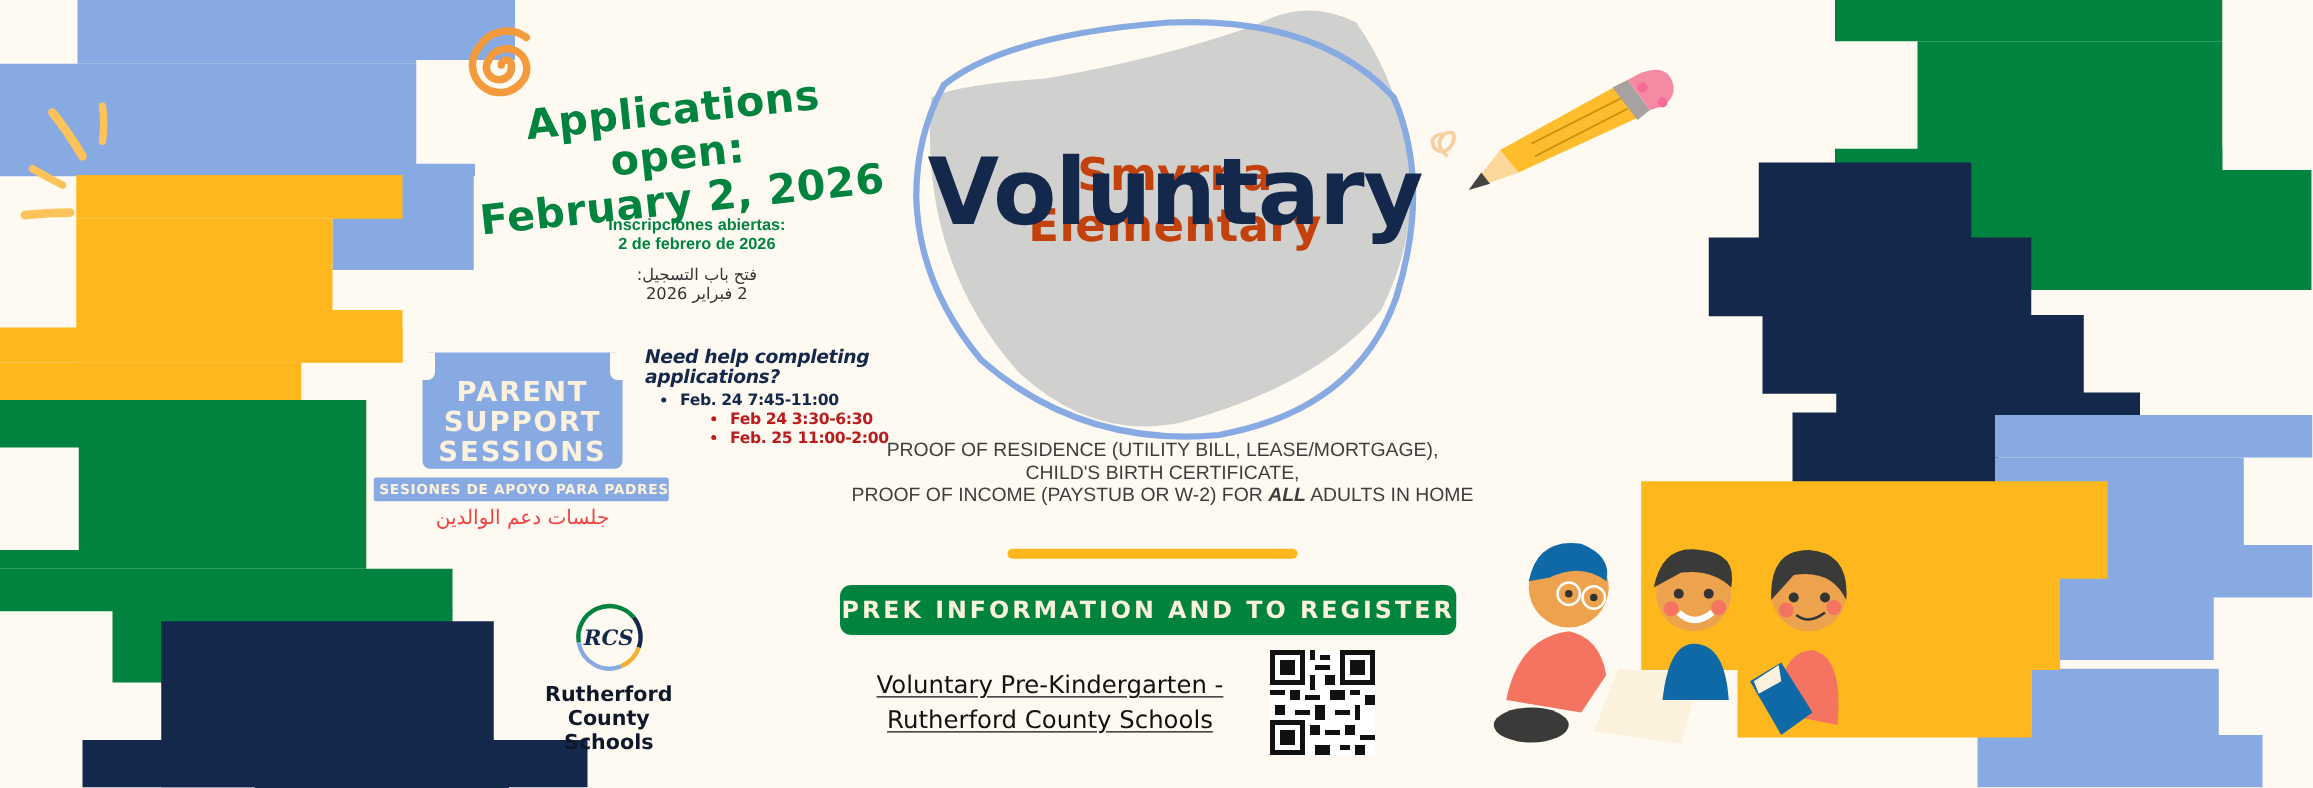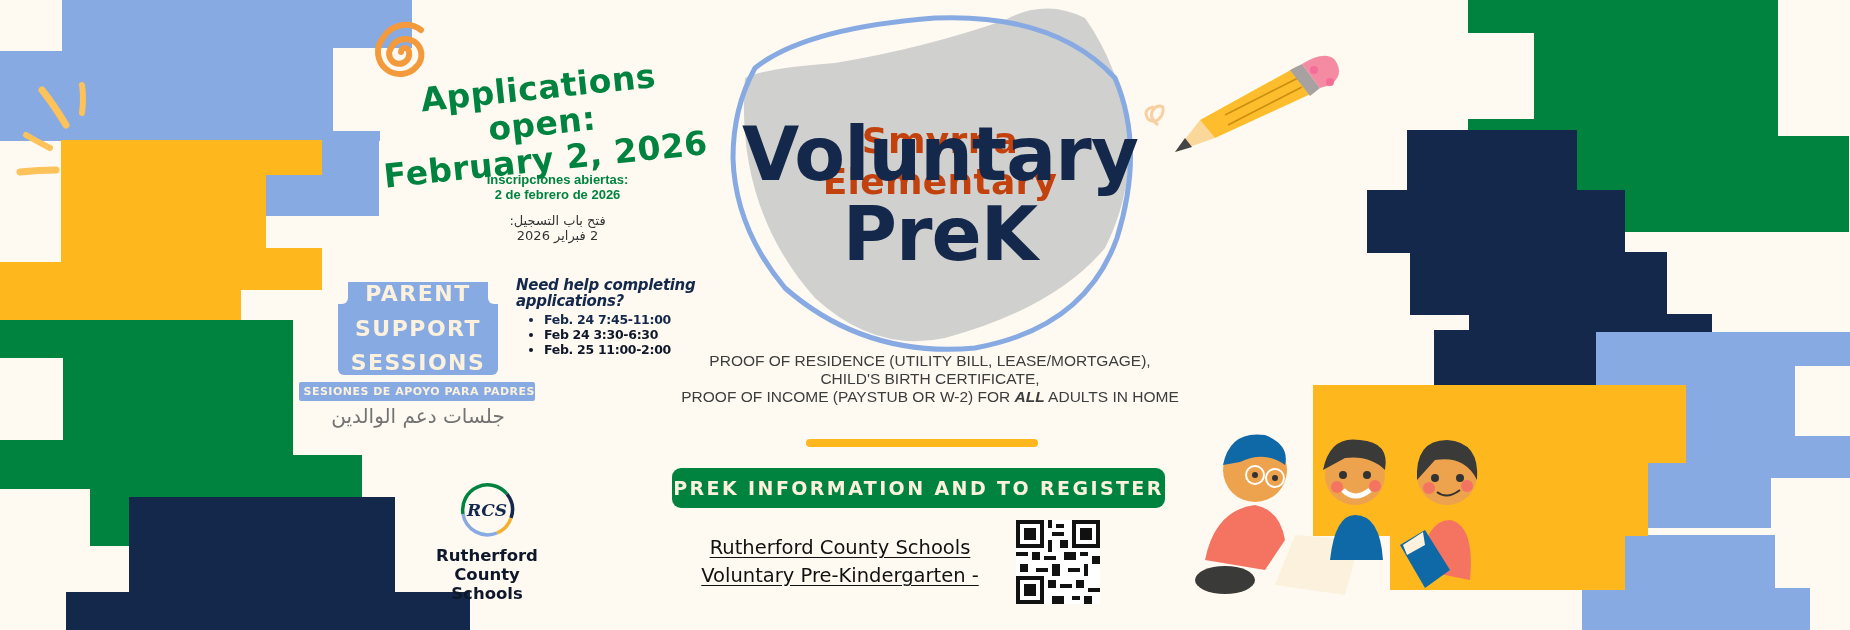--- a/index.html
+++ b/index.html
@@ -11,33 +11,33 @@
   .c-navy { background:#14284b; }
   .c-cream { background:#fefaf2; }
   .abs { position:absolute; }
 
   
   .apps { position:absolute; left:372px; top:70px; width:340px; transform:rotate(-6deg); transform-origin:center; text-align:center; color:#00833f; font-family:"DejaVu Sans", sans-serif; font-weight:bold; font-size:33px; line-height:36px; letter-spacing:0.5px; }
   .apps-es { position:absolute; left:440px; top:172px; width:235px; text-align:center; color:#00833f; font-weight:bold; font-size:13px; line-height:15px; font-family:"Liberation Sans", sans-serif; }
   .apps-ar { position:absolute; left:470px; top:213px; width:175px; text-align:center; color:#333; font-size:13px; line-height:15px; font-family:"DejaVu Sans", sans-serif; direction:rtl; }
 
   
-  .pss { position:absolute; left:338px; top:282px; width:160px; height:93px; background:#88aae2; border-radius:6px; display:flex; flex-direction:column; align-items:center; justify-content:space-between; }
+  .pss { position:absolute; left:338px; top:282px; width:160px; height:93px; background:#88aae2; border-radius:6px; display:flex; flex-direction:column; align-items:center; justify-content:flex-end; }
   .pss-notch-l { position:absolute; left:-4px; top:0; width:14px; height:22px; background:#fefaf2; border-bottom-right-radius:6px; }
   .pss-notch-r { position:absolute; right:-4px; top:0; width:14px; height:22px; background:#fefaf2; border-bottom-left-radius:6px; }
   .pss-line { color:#fbf1dc; font-family:"DejaVu Sans", sans-serif; font-weight:bold; font-size:22px; line-height:24px; letter-spacing:1.5px; position:relative; }
   .pss-es { position:absolute; left:299px; top:382px; width:236px; height:19px; background:#88aae2; border-radius:2px; color:#fbf1dc; font-weight:bold; font-size:11px; line-height:19px; text-align:right; letter-spacing:0.5px; font-family:"DejaVu Sans", sans-serif; }
-  .pss-ar { position:absolute; left:300px; top:404px; width:236px; text-align:center; color:#737373; font-size:20px; direction:rtl; font-family:"DejaVu Sans", sans-serif; }
+  .pss-ar { position:absolute; left:300px; top:404px; width:236px; text-align:center; color:#ef4444; font-size:16px; direction:rtl; font-family:"DejaVu Sans", sans-serif; }
 
   
   .help { position:absolute; left:516px; top:277px; width:200px; color:#14284b; }
   .help-title { font-family:"DejaVu Sans", sans-serif; font-weight:bold; font-size:15px; line-height:16px; letter-spacing:-0.3px;font-style:italic; }
   .help ul { margin:3px 0 0 0; padding-left:28px; font-family:"DejaVu Sans", sans-serif; font-weight:bold; font-size:12.5px; line-height:15px; letter-spacing:-0.3px; }
   .help li.first { color:#14284b; }
-  .help li.other { color:#0f172a; }
+  .help li.other { color:#b91c1c;margin-left:40px; }
 
   
   .logo { position:absolute; left:417px; top:478px; width:140px; text-align:center; }
   .logo-text { color:#0f172a; font-family:"DejaVu Sans", sans-serif; font-weight:bold; font-size:16.5px; line-height:19px; margin-top:4px; }
 
   
   .blob-wrap { position:absolute; left:725px; top:8px; width:410px; height:345px; }
   .title-sm { position:absolute; left:740px; top:73px; width:400px; text-align:center; color:#c2410c; font-family:"DejaVu Sans", sans-serif; font-weight:bold; font-size:36px; letter-spacing:0.3px;margin-top:47px; }
   .title-lg { position:absolute; left:740px; top:114px; width:400px; text-align:center; color:#14284b; font-family:"DejaVu Sans", sans-serif; font-weight:bold; font-size:74px; line-height:80px; letter-spacing:-1px; }
 
@@ -160,21 +160,20 @@
   </div>
 </div>
 
 <svg class="blob-wrap" viewBox="0 0 410 345">
   <path d="M20 70 Q10 200 90 290 Q150 345 220 330 Q330 300 380 240 Q410 180 402 120 Q395 60 360 10 Q320 -10 280 12 Q200 40 110 55 Q40 60 20 70 Z" fill="#d0d0ce"></path>
   <path d="M30 60 Q80 20 210 10 Q330 5 390 70 Q420 140 392 230 Q360 320 250 340 Q140 350 60 280 Q10 220 8 150 Q8 100 30 60" stroke="#88aae2" stroke-width="5" fill="none" stroke-linecap="round"></path>
 </svg>
 <div class="title-sm">Smyrna Elementary</div>
 <div class="title-lg">
   <div>Voluntary</div>
-  <div>PreK</div>
 </div>
 
 <svg class="abs" style="left:1130px;top:30px;" width="220" height="140" viewBox="0 0 220 140">
   <path d="M28 95 q-12 -10 -2 -18 q10 -4 6 8 q-6 10 -14 4 q-6 -10 6 -12" stroke="#f7cfa0" stroke-width="3" fill="none"></path>
   <polygon points="45,122 70,90 85,108" fill="#fbd89a"></polygon>
   <polygon points="45,122 55,108 62,117" fill="#444"></polygon>
   <polygon points="70,90 168,36 185,62 85,108" fill="#fdbd2c"></polygon>
   <line x1="95" y1="85" x2="168" y2="48" stroke="#c98d10" stroke-width="1.5"></line>
   <line x1="98" y1="95" x2="172" y2="57" stroke="#c98d10" stroke-width="1.5"></line>
   <polygon points="160,40 172,34 190,58 180,66" fill="#a7a1a1"></polygon>
@@ -185,22 +184,22 @@
 
 <div class="docs">
   <div class="docs-line">PROOF OF RESIDENCE (UTILITY BILL, LEASE/MORTGAGE),</div>
   <div class="docs-line">CHILD'S BIRTH CERTIFICATE,</div>
   <div class="docs-line"><span>PROOF OF INCOME (PAYSTUB OR W-2) FOR </span><b>ALL</b><span> ADULTS IN HOME</span></div>
 </div>
 <div class="stroke"></div>
 
 <div class="reg">PREK INFORMATION AND TO REGISTER</div>
 <a class="link">
+  <div>Voluntary Pre-Kindergarten -</div>
   <div>Rutherford County Schools</div>
-  <div>Voluntary Pre-Kindergarten -</div>
 </a>
 <svg class="qr" viewBox="0 0 21 21" shape-rendering="crispEdges">
   <rect width="21" height="21" fill="#fff"></rect>
   <g fill="#111">
     <rect x="0" y="0" width="7" height="7"></rect>
       <rect x="1" y="1" width="5" height="5" fill="#fff"></rect>
       <rect x="2" y="2" width="3" height="3"></rect>
     <rect x="14" y="0" width="7" height="7"></rect>
       <rect x="15" y="1" width="5" height="5" fill="#fff"></rect>
       <rect x="16" y="2" width="3" height="3"></rect>

